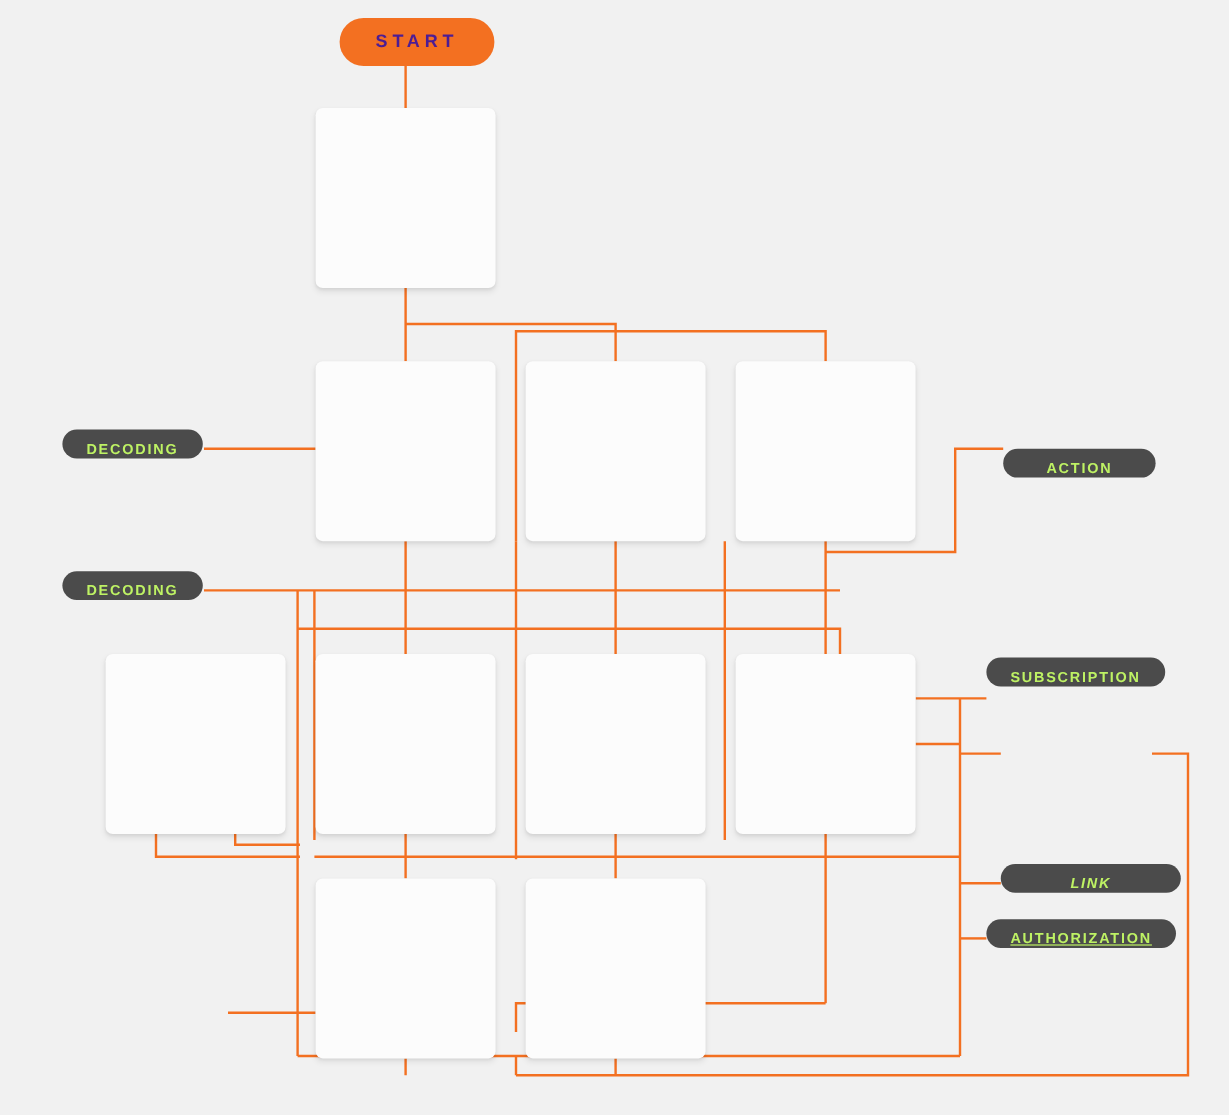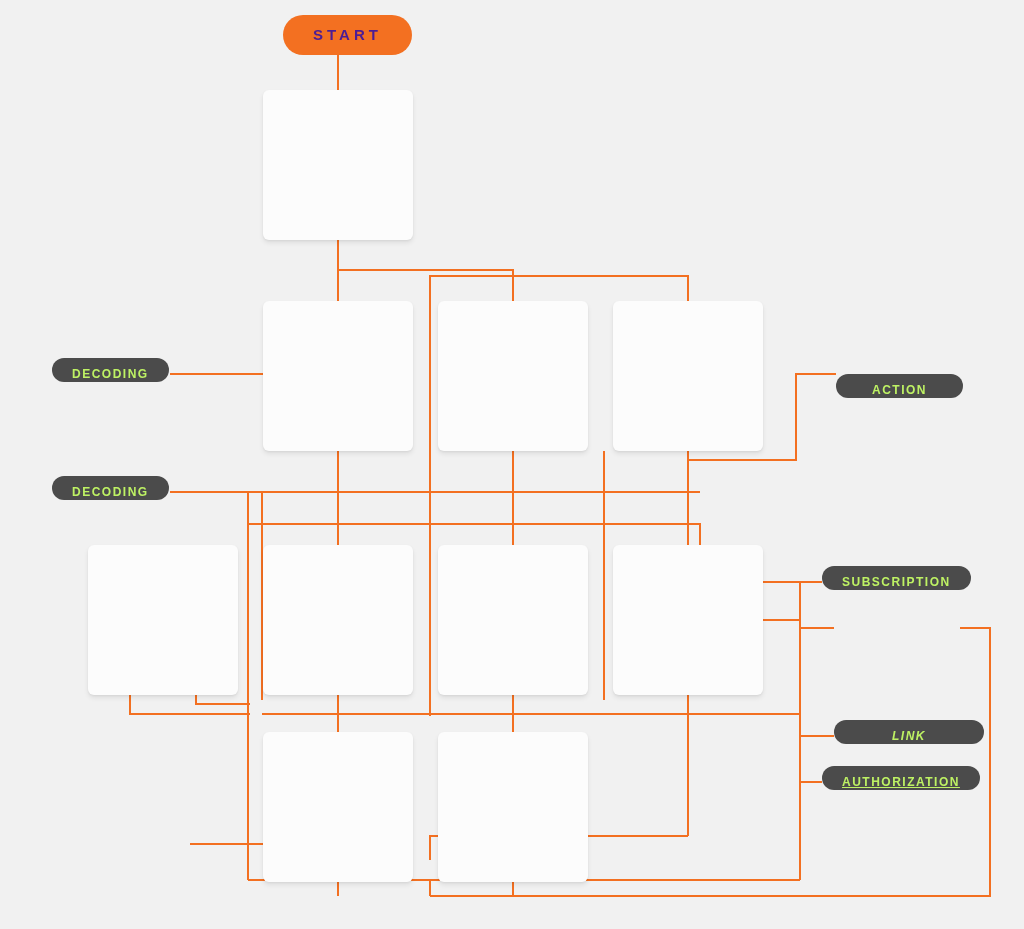--- a/index.html
+++ b/index.html
@@ -130,21 +130,21 @@
 
     <path d="M 430 860 V 836 H 688"></path>
 
     <path d="M 430 896 V 880"></path>
   </svg>
 
   <div class="pill start" style="left: 283px; top: 15px;">START</div>
   <div class="pill" style="left: 52px; top: 358px;">DECODING</div>
   <div class="pill" style="left: 52px; top: 476px;">DECODING</div>
   <div class="pill" style="left: 836px; top: 358px; padding: 0px 36px; margin-top: 16px;">ACTION</div>
-  <div class="pill" style="left: 822px; top: 566px;">SUBSCRIPTION</div>
+  <div class="pill" style="left: 822px; top: 548px;">SUBSCRIPTION</div>
   <div class="pill" style="left: 834px; top: 720px; padding: 0px 58px; font-style: italic;">LINK</div>
   <div class="pill" style="left: 822px; top: 766px; text-decoration: underline;">AUTHORIZATION</div>
 
   <div class="box" style="left: 263px; top: 90px;"></div>
   <div class="box" style="left: 263px; top: 301px;"></div>
   <div class="box" style="left: 438px; top: 301px;"></div>
   <div class="box" style="left: 613px; top: 301px;"></div>
   <div class="box" style="left: 88px; top: 545px;"></div>
   <div class="box" style="left: 263px; top: 545px;"></div>
   <div class="box" style="left: 438px; top: 545px;"></div>

